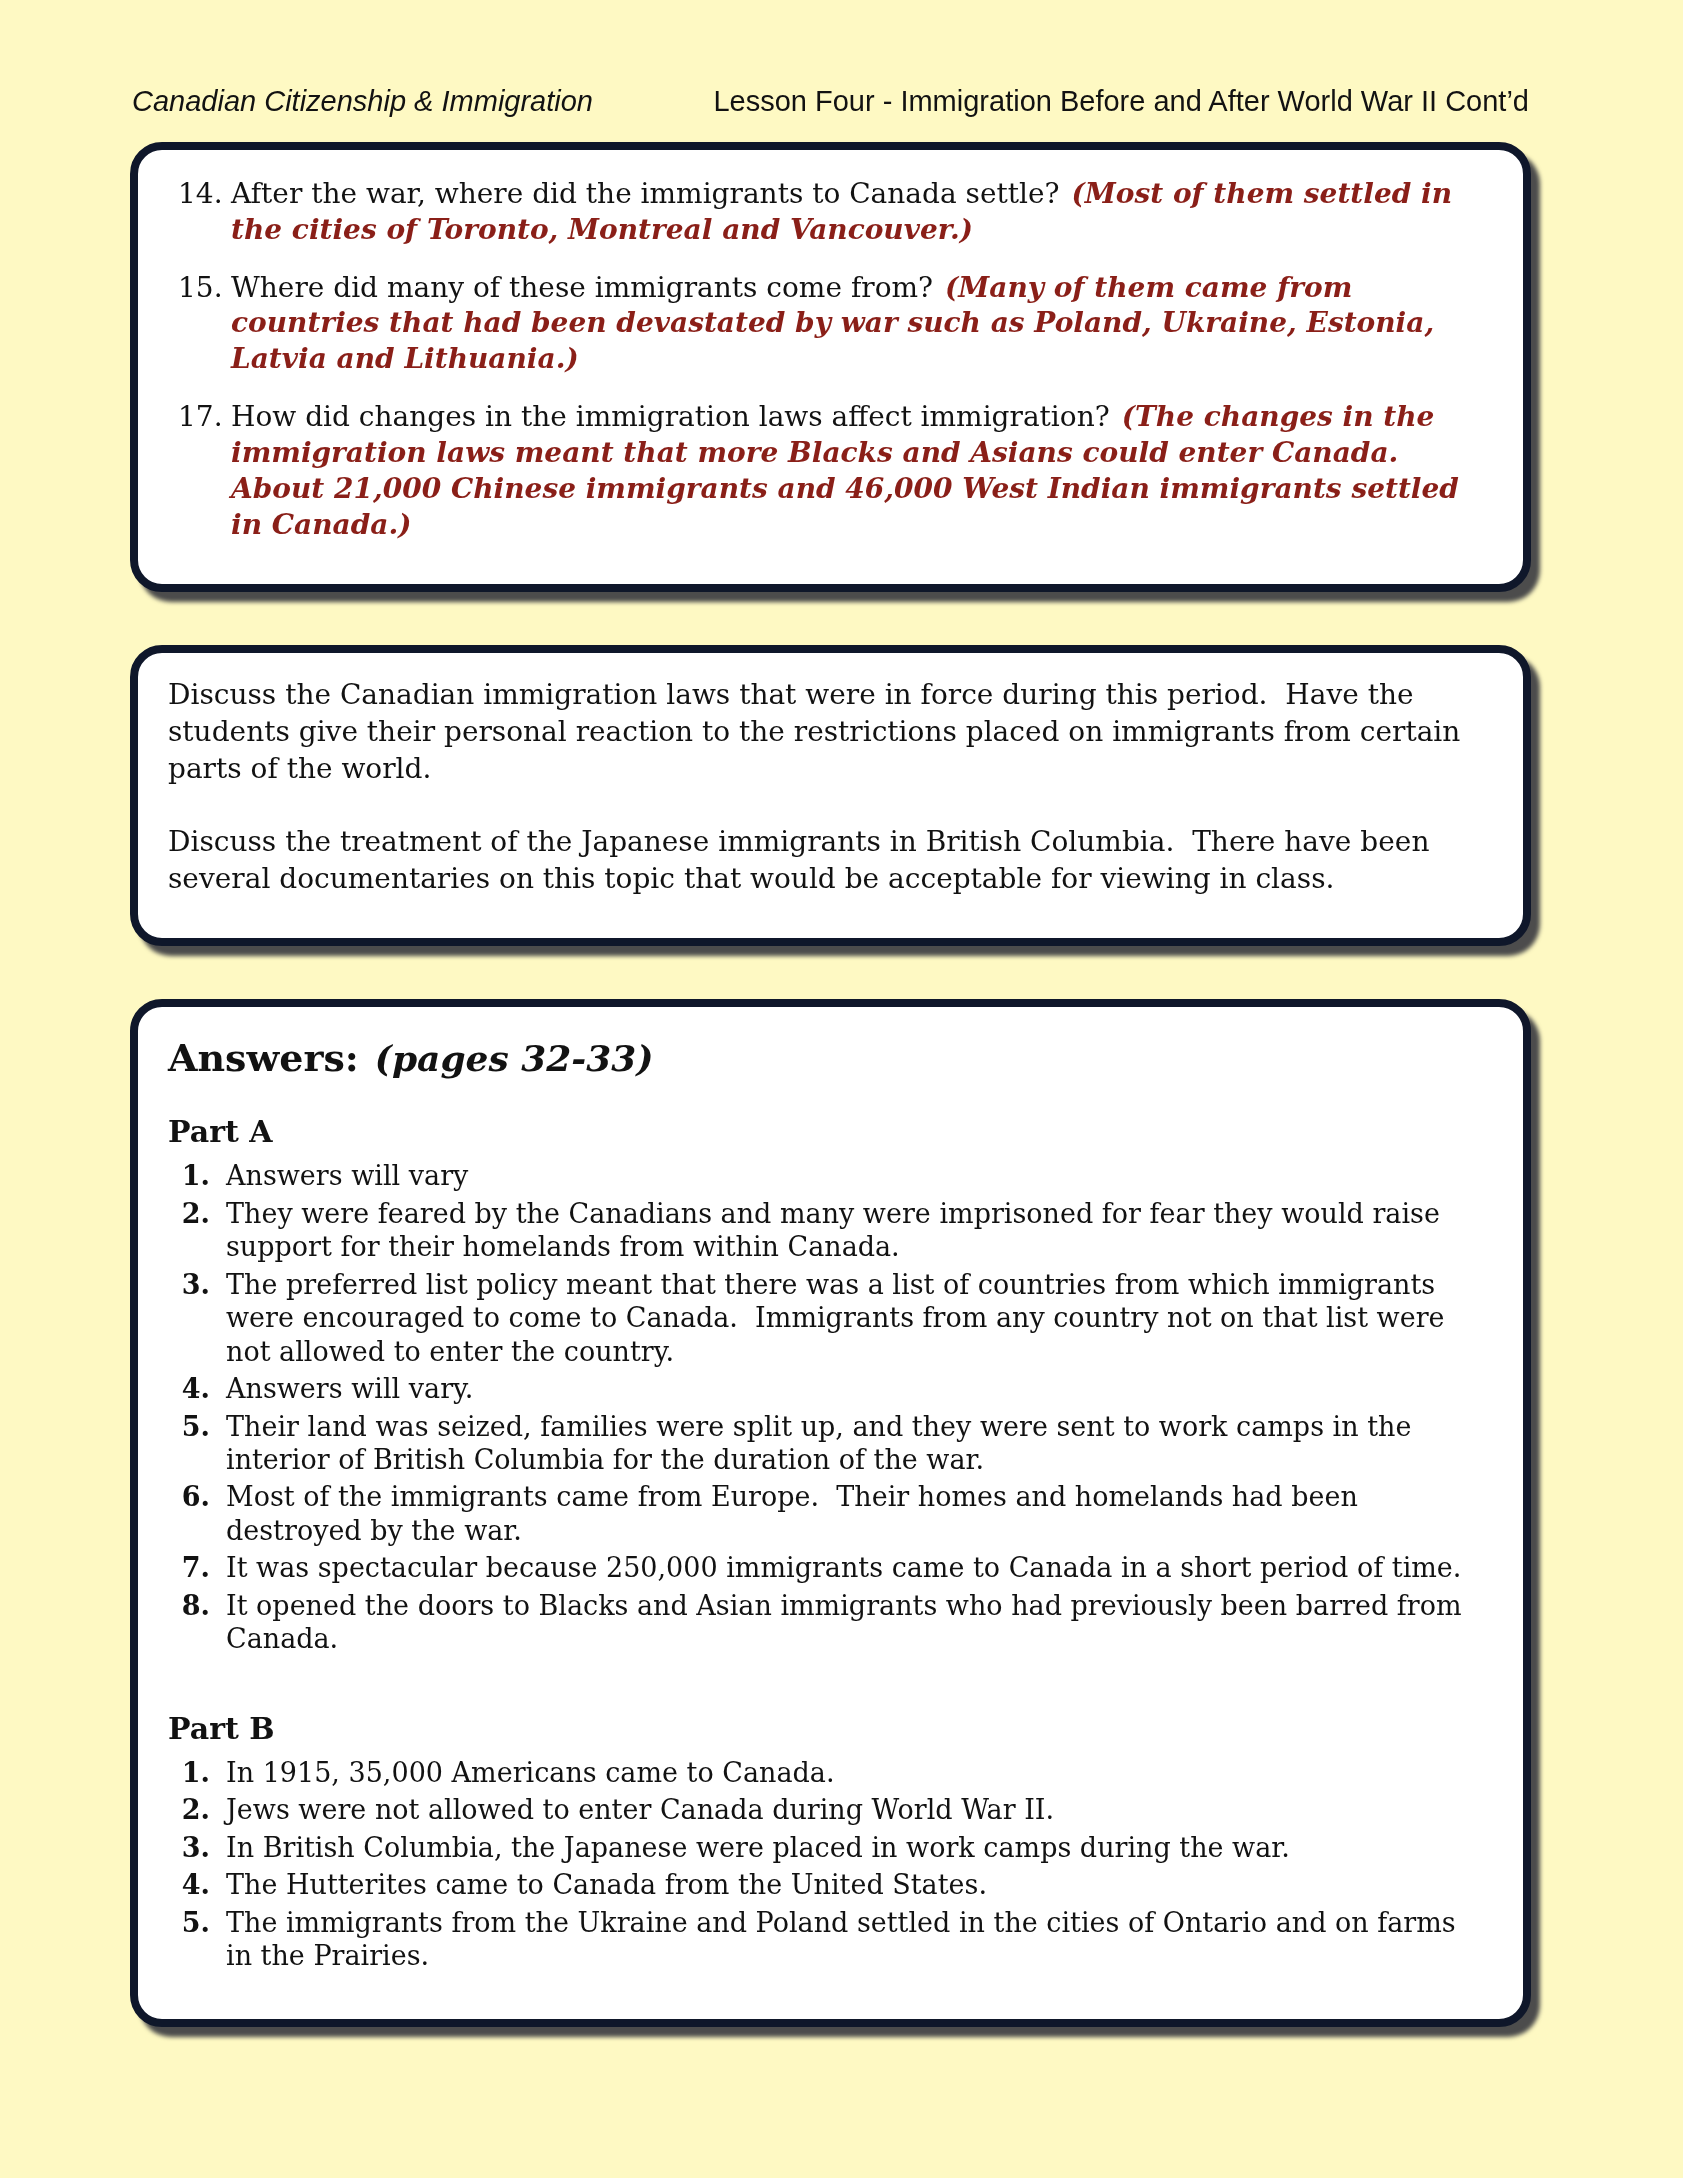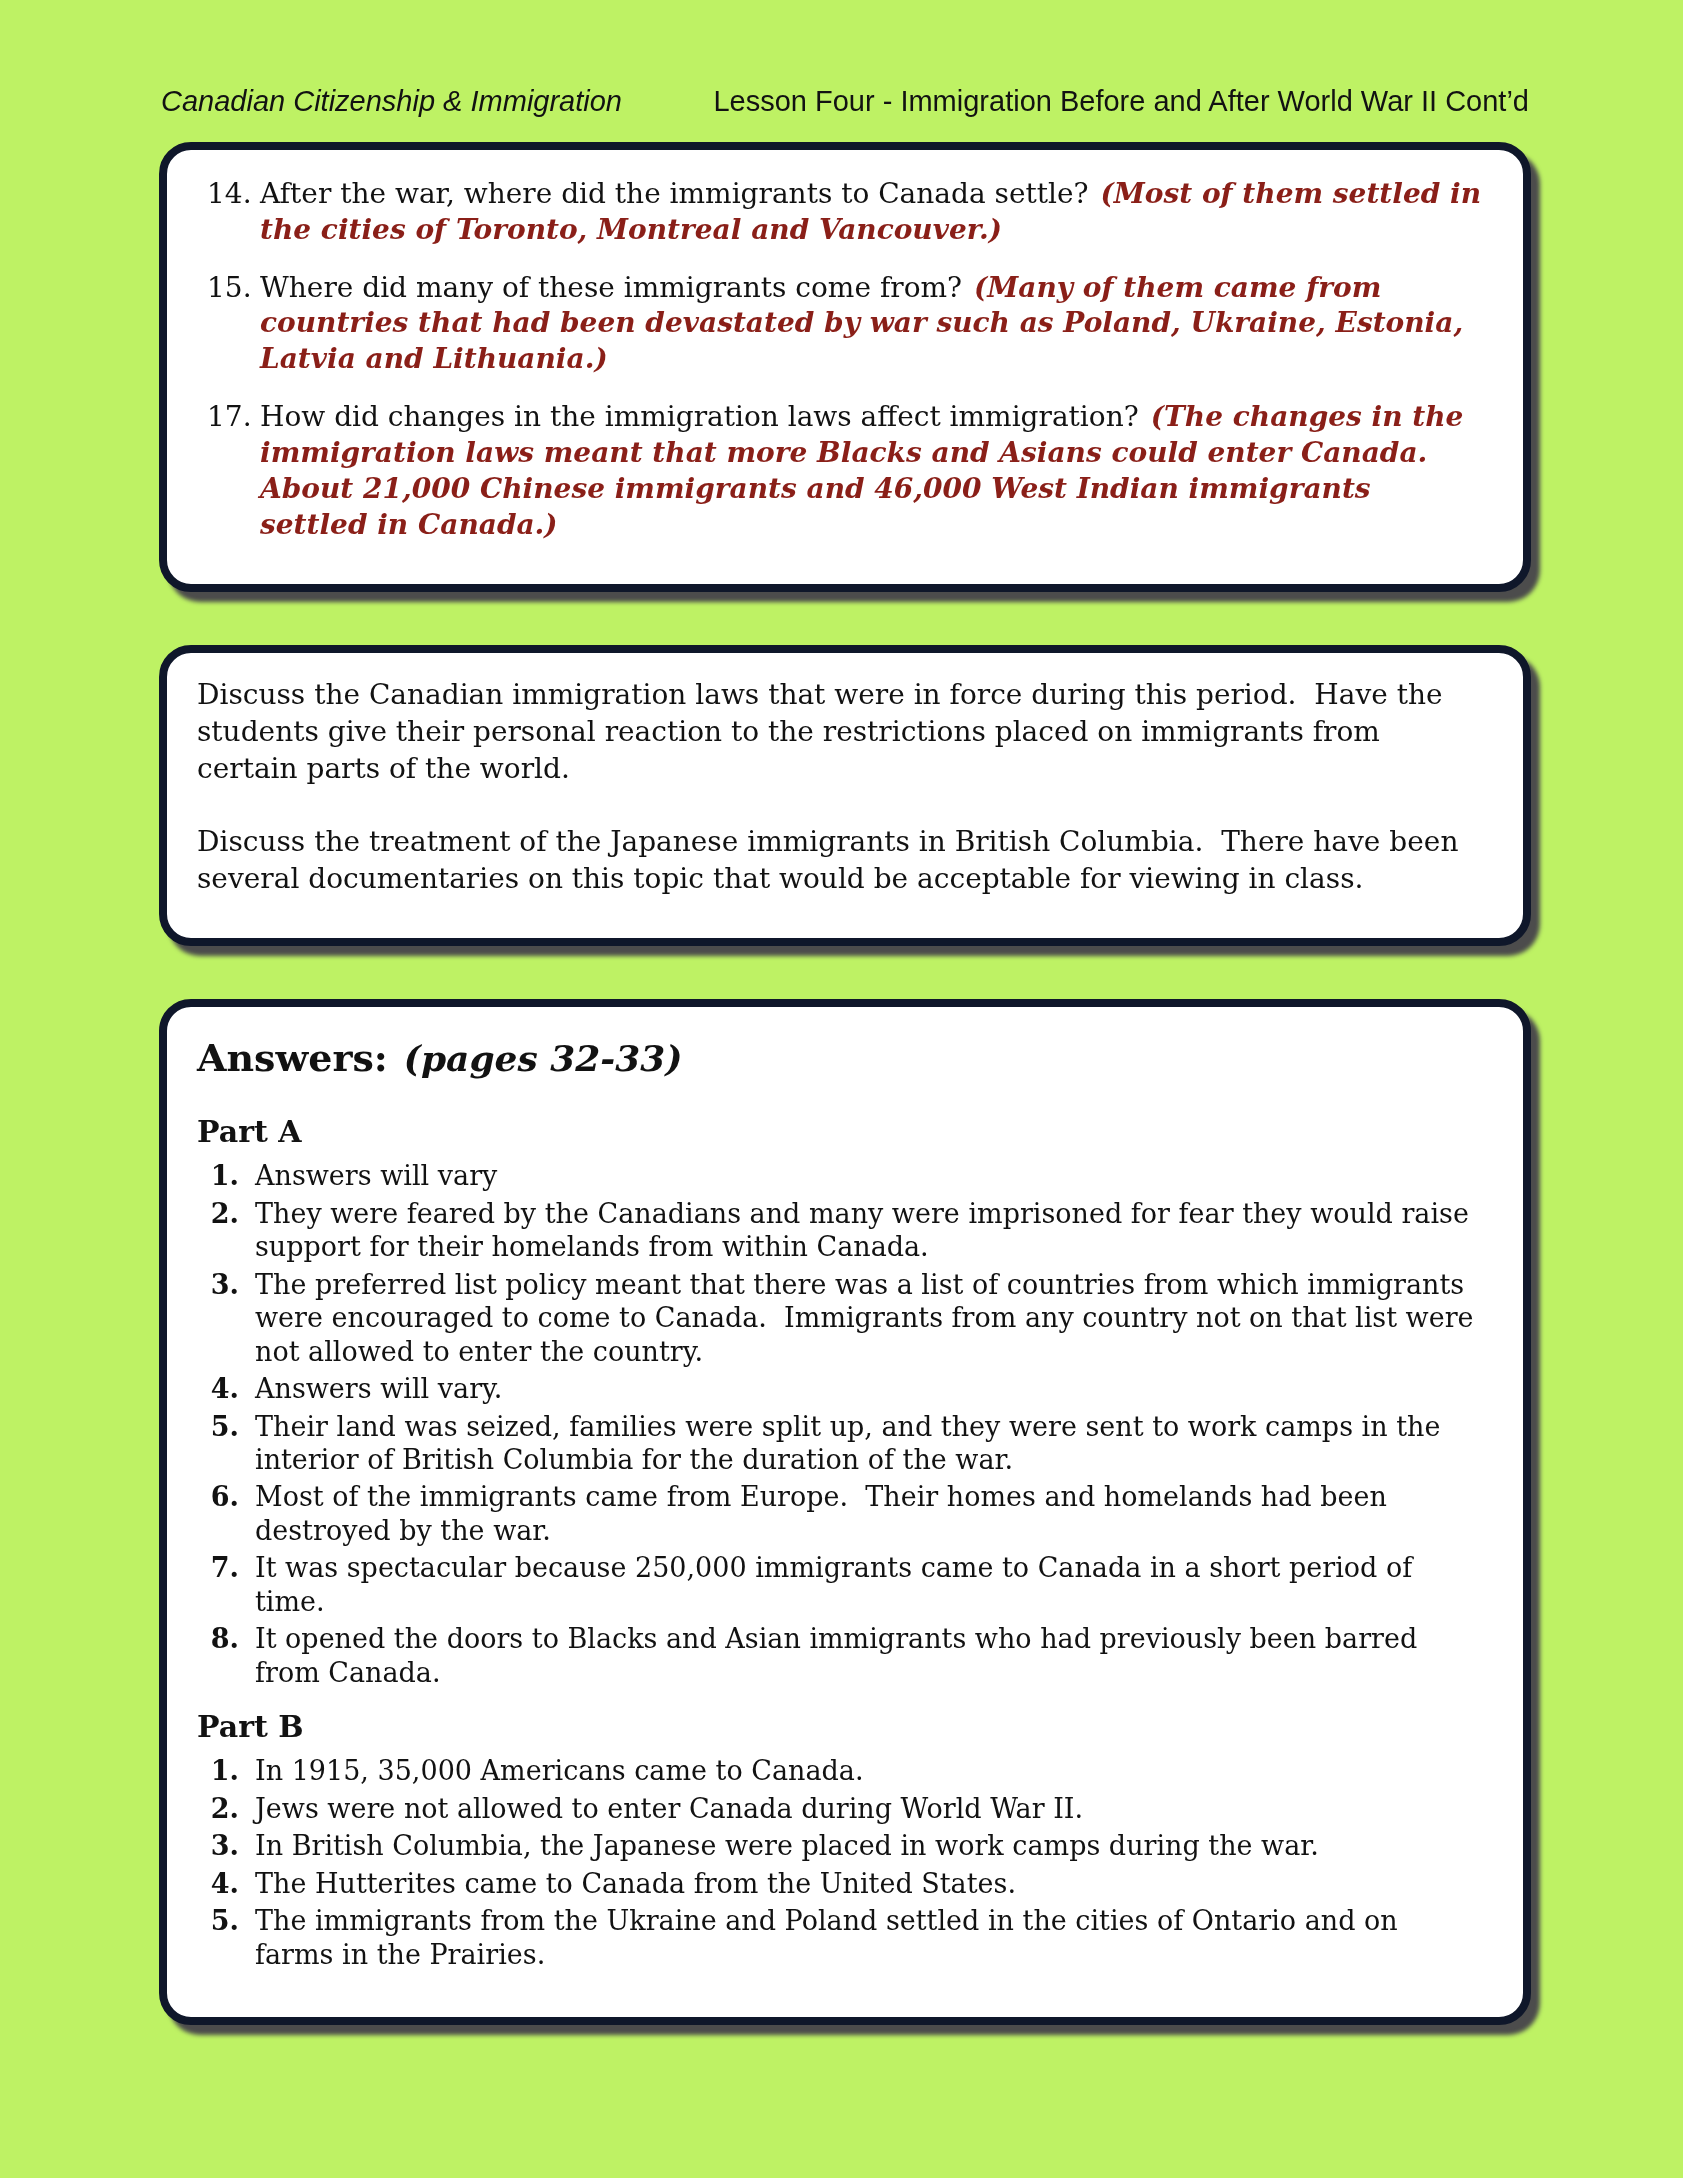--- a/index.html
+++ b/index.html
@@ -1,27 +1,26 @@
 <!DOCTYPE html>
 <html><head>
 <meta charset="utf-8">
 <style>
   html, body { margin: 0; padding: 0; background: #ffffff; }
   .sheet {
     position: relative;
     width: 1683px;
     height: 2178px;
-    background: #bef264;
+    background: #fef9c3;
     font-family: "DejaVu Serif", serif;
     color: #121212;
     display: flex;
     flex-direction: column;
     box-sizing: border-box;
     overflow: hidden;
-    padding-left: 29px;
   }
   .content { padding: 85px 152px 0 130px; }
 
   
   .page-header {
     display: flex;
     justify-content: space-between;
     align-items: baseline;
     font-family: "Liberation Sans", sans-serif;
     font-size: 29px;
@@ -71,21 +70,21 @@
     white-space: pre-wrap;
   }
   .fu-para:last-child { margin-bottom: 0; }
 
   
   .ans-box { padding: 24px 40px 42px 30px; }
   .ans-title-row { margin: 4px 0 34px 0; }
   .ans-title { font-size: 38px; font-weight: 700; }
   .ans-subtitle { font-size: 36px; font-weight: 700; font-style: italic; margin-left: 16px; }
   .part-label { font-size: 30px; font-weight: 700; margin: 0 0 10px 0; }
-  .part-b-label { margin-top: 20px; }
+  .part-b-label { margin-top: 55px; }
   .a-row {
     display: grid;
     grid-template-columns: 42px 1fr;
     column-gap: 16px;
     font-size: 27px;
     line-height: 1.24;
     margin-bottom: 4px;
   }
   .a-num { font-weight: 700; text-align: right; }
   .a-text { white-space: pre-wrap; }

